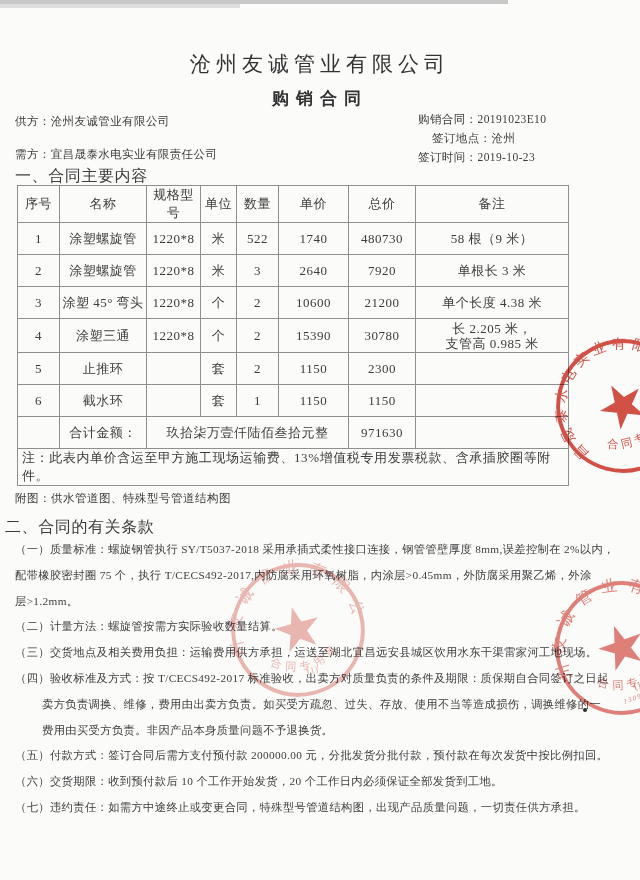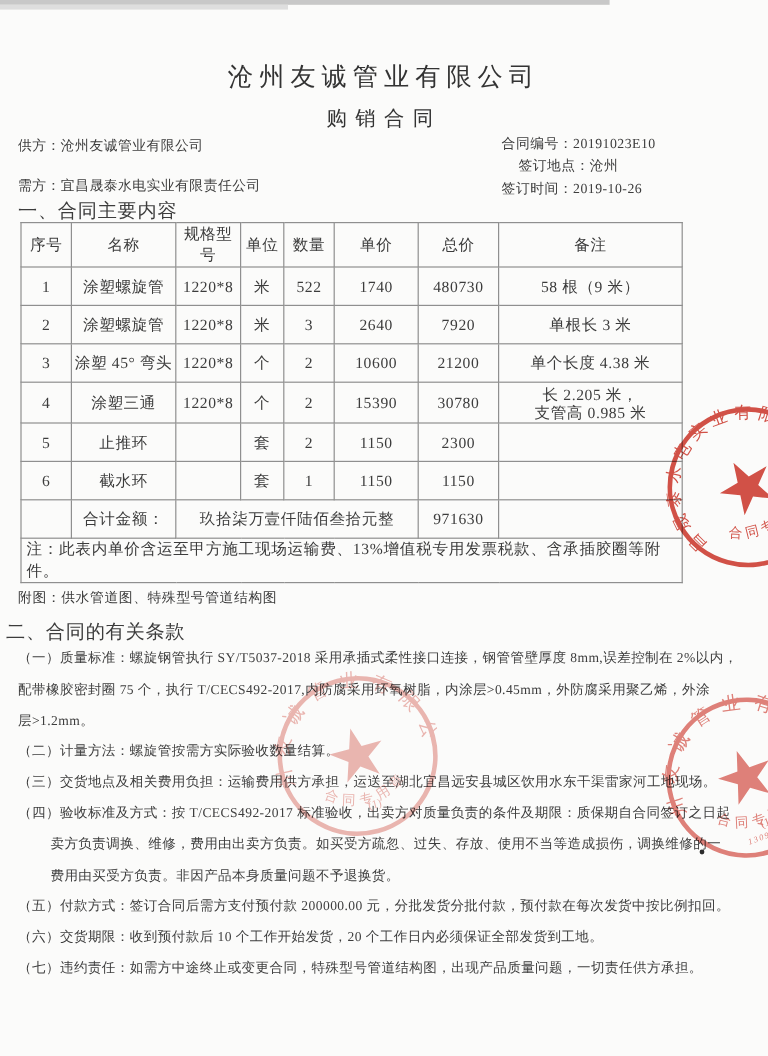--- a/index.html
+++ b/index.html
@@ -6,21 +6,21 @@
   #page{
     position:relative;width:640px;height:880px;margin:0 auto;
     background:#fbfbfa;overflow:hidden;
     font-family:"Liberation Serif","DejaVu Serif",serif;
     color:#3a3a3a;
   }
   .abs{position:absolute;}
   .scan-strip1{left:0;top:0;width:508px;height:4px;background:#c8c8c8;}
   .scan-strip2{left:0;top:4px;width:240px;height:4px;background:#dedede;}
   .doc-title{left:0;top:50px;width:640px;text-align:center;font-size:21px;letter-spacing:5px;color:#333;}
-  .doc-subtitle{left:0;top:87px;width:640px;text-align:center;font-size:17px;letter-spacing:7px;color:#333;}
+  .doc-subtitle{left:0;top:87px;width:640px;text-align:center;font-size:17px;letter-spacing:7px;color:#333;font-weight:bold;}
   .meta{font-size:11.5px;letter-spacing:0.4px;color:#3c3c3c;}
   .supplier{left:15px;top:114px;}
   .buyer{left:15px;top:147px;}
   .contract-no{left:418px;top:112px;}
   .sign-place{left:432px;top:131px;}
   .sign-date{left:418px;top:150px;}
   .sec-heading{font-size:16px;letter-spacing:0.6px;color:#3c3c3c;}
   .sec1{left:15px;top:166px;}
   .attachment{left:15px;top:491px;font-size:11.5px;letter-spacing:0.5px;}
   .sec2{left:5px;top:517px;}
@@ -61,23 +61,23 @@
 
 <div id="page">
   <div class="abs scan-strip1"></div>
   <div class="abs scan-strip2"></div>
 
   <div class="abs doc-title">沧州友诚管业有限公司</div>
   <div class="abs doc-subtitle">购销合同</div>
 
   <div class="abs meta supplier">供方：沧州友诚管业有限公司</div>
   <div class="abs meta buyer">需方：宜昌晟泰水电实业有限责任公司</div>
-  <div class="abs meta contract-no">合同编号：20191023E10</div>
+  <div class="abs meta contract-no">购销合同：20191023E10</div>
   <div class="abs meta sign-place">签订地点：沧州</div>
-  <div class="abs meta sign-date">签订时间：2019-10-26</div>
+  <div class="abs meta sign-date">签订时间：2019-10-23</div>
 
   <div class="abs sec-heading sec1">一、合同主要内容</div>
 
   <table class="items">
     <colgroup>
       <col style="width:42px">
         <col style="width:87px">
         <col style="width:54px">
         <col style="width:36px">
       <col style="width:42px">

